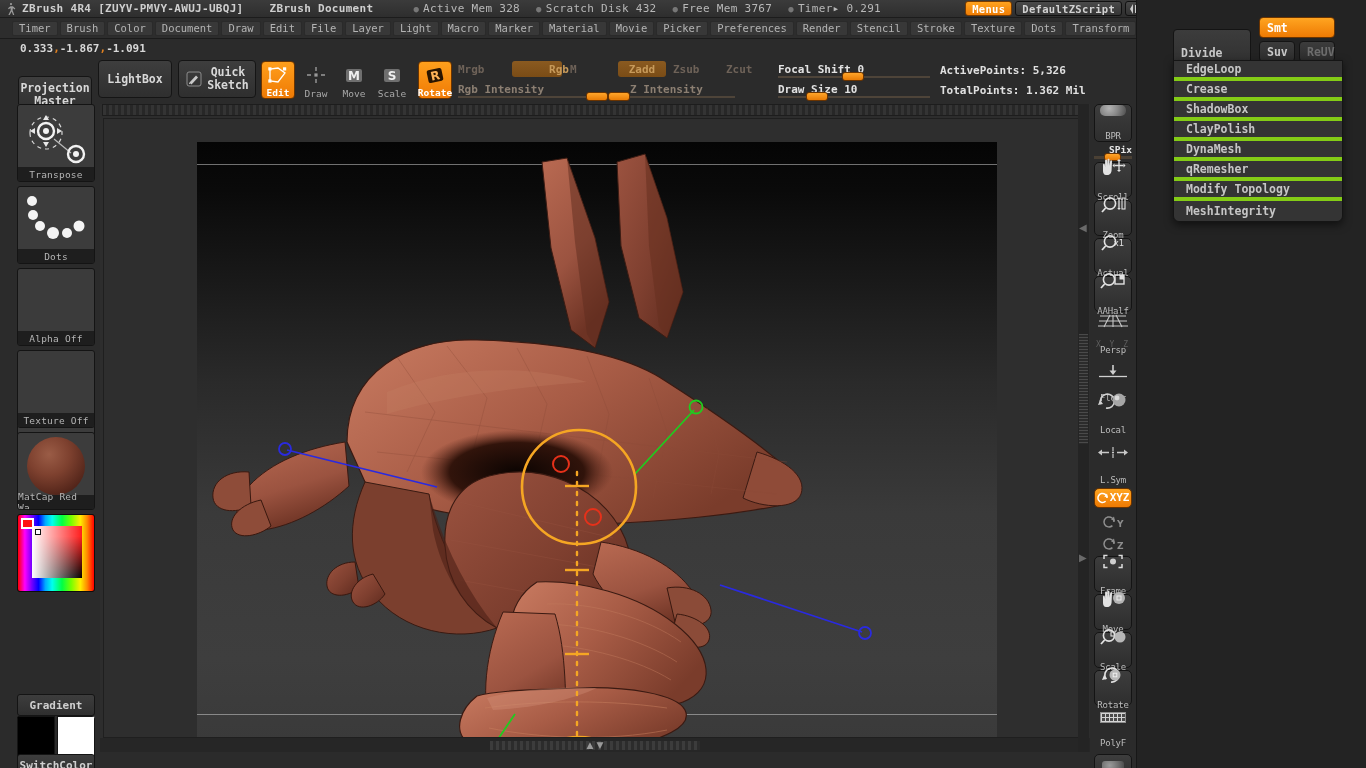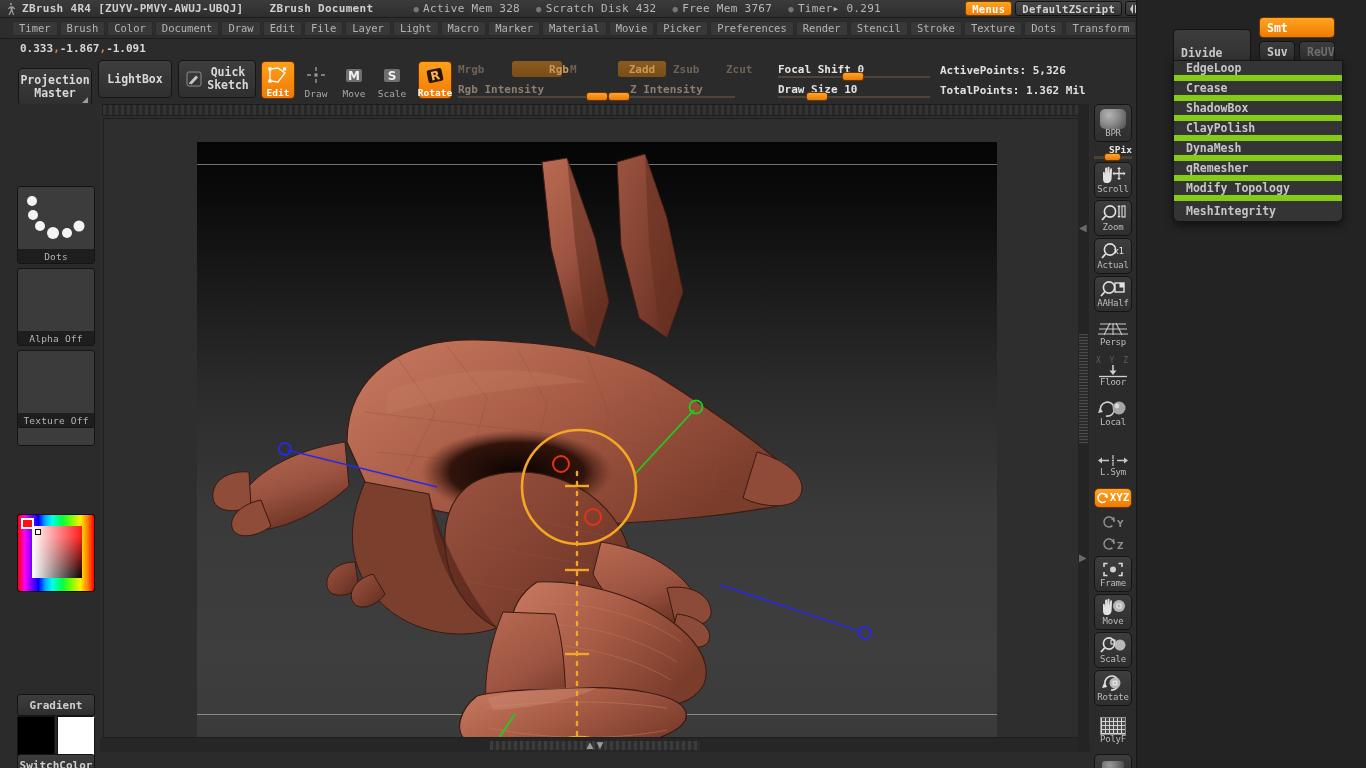--- a/index.html
+++ b/index.html
@@ -175,21 +175,21 @@
   #rightrail .grip { position: absolute; left: 1px; top: 230px; width: 9px; height: 110px;
     background: repeating-linear-gradient(#4a4a4a 0 1px, #2b2b2b 1px 3px); }
   #rightrail .arr { position: absolute; left: 1px; color: #6a6a6a; font-size: 10px; }
 
   
   #rightshelf { position: absolute; left: 1090px; top: 104px; width: 46px; height: 664px; background: #2b2b2b; }
   .nav-btn {
     position: absolute; left: 4px; width: 38px;
     border: 1px solid #141414; border-radius: 5px;
     background: linear-gradient(#3d3d3d, #2e2e2e);
-    display: flex; flex-direction: column; align-items: center; justify-content: center;
+    display: flex; flex-direction: column; align-items: center; justify-content: center; gap: 16px;
   }
   .nav-btn.flat { background: none; border: none; }
   .nav-btn.on { background: linear-gradient(#ffa521, #ee7a03); border-color: #6b3400; }
   .nav-btn .ic { color: #d9d9d9; display: flex; align-items: center; justify-content: center; }
   .nav-btn .tx {
     font-size: 9px; color: #bcbcbc; font-family: "DejaVu Sans Mono", monospace;
     margin-top: -1px; letter-spacing: -.2px;
   }
   .nav-btn.on .tx, .nav-btn.on .ic { color: #fff; font-weight: bold; }
   .spix-row { position: absolute; left: 4px; width: 38px; text-align: right; }
@@ -215,21 +215,21 @@
   .st-btn.dim { color: #6d6d6d; }
   #flyout {
     position: absolute; left: 36px; top: 60px; width: 170px;
     background: #343434; border: 1px solid #151515; border-radius: 0 0 6px 6px;
     box-shadow: 0 3px 8px rgba(0,0,0,.55);
   }
   .fl-item {
     height: 20px; display: flex; align-items: center; padding-left: 12px;
     font-size: 11.5px; font-weight: bold; color: #c6c6c6;
     font-family: "DejaVu Sans Mono", monospace;
-    border-bottom: 6px solid #84cc16;
+    border-bottom: 4px solid #84cc16;
   }
   .fl-item:last-child { border-bottom: none; }
 
   
   svg { display: block; }
 </style>
 </head>
 <body>
 
 <div id="app">
@@ -338,21 +338,21 @@
       <div class="menu-item">Zplugin</div>
       <div class="menu-item">Zscript</div>
     </div>
 
   <div id="coords">
     <span>0.333</span><span class="sep">,</span><span>-1.867</span><span class="sep">,</span><span>-1.091</span>
   </div>
 
   <div id="toolbar">
 
-    <div class="tool-btn" style="left:18px; top:10px; width:74px; height:38px; flex-direction:column;">
+    <div class="tool-btn" style="left:18px; top:18px; width:74px; height:38px; flex-direction:column;">
       <span style="white-space:pre-line; text-align:center;">Projection
 Master</span>
       <span class="corner"></span>
     </div>
 
     <div class="tool-btn" style="left:98px; top:2px; width:74px; height:38px;">LightBox</div>
 
     <div class="tool-btn" style="left:178px; top:2px; width:78px; height:38px; gap:4px;">
       <span>
         <svg width="18" height="18" viewBox="0 0 18 18">
@@ -453,20 +453,42 @@
   </div>
 
   <div id="leftrail">
     <div class="arr" style="top:118px;">◀</div>
     <div class="grip"></div>
     <div class="arr" style="top:448px;">▶</div>
   </div>
 
   <div id="leftshelf">
 
+    <div class="shelf-slot" style="top:0px; height:78px;">
+      <span style="position:absolute; left:6px; top:4px;">
+        <svg width="66" height="60" viewBox="0 0 66 60">
+          <g stroke="#d8d8d8" fill="none" stroke-width="1.2">
+            <path d="M6 24a16 16 0 0 1 32 0" stroke-dasharray="4 4"></path>
+            <path d="M6 24a16 16 0 0 0 32 0" stroke-dasharray="4 4"></path>
+          </g>
+          <circle cx="22" cy="22" r="8" fill="none" stroke="#f2f2f2" stroke-width="2.4"></circle>
+          <circle cx="22" cy="22" r="3" fill="#f2f2f2"></circle>
+          <g fill="#e8e8e8">
+              <path d="M6 22l5-3v6z"></path>
+              <path d="M38 22l-5-3v6z"></path>
+              <path d="M22 6l3 5h-6z"></path>
+              <path d="M22 38l3-5h-6z"></path>
+            </g>
+          <path d="M30 30 47 44" stroke="#bbb" stroke-width="1.2"></path>
+          <circle cx="52" cy="45" r="8" fill="none" stroke="#f2f2f2" stroke-width="2.4"></circle>
+          <circle cx="52" cy="45" r="3" fill="#f2f2f2"></circle>
+        </svg>
+      </span>
+      <span class="slot-lbl">Transpose</span>
+    </div>
 
     <div class="shelf-slot" style="top:82px; height:78px;">
       <span style="position:absolute; left:6px; top:8px;">
         <svg width="66" height="52" viewBox="0 0 66 52">
           <g fill="#f4f4f4">
             <circle cx="8" cy="6" r="5"></circle>
               <circle cx="9" cy="20" r="5"></circle>
             <circle cx="16" cy="31" r="5"></circle>
               <circle cx="29" cy="38" r="6"></circle>
             <circle cx="43" cy="38" r="5"></circle>
@@ -479,20 +501,26 @@
 
     <div class="shelf-slot" style="top:264px; height:78px; top:264px;"></div>
     <div class="shelf-slot" style="top:164px; height:78px; background:#3b3b3b;">
       <span class="slot-lbl">Alpha Off</span>
     </div>
 
     <div class="shelf-slot" style="top:246px; height:78px; background:#3b3b3b;">
       <span class="slot-lbl">Texture Off</span>
     </div>
 
+    <div class="shelf-slot" style="top:328px; height:78px;">
+      <span style="position:absolute; left:9px; top:4px;
+            width:58px; height:58px; border-radius:50%;
+            background: radial-gradient(circle at 38% 30%, #9a5c46 0%, #7e412f 38%, #53251a 76%, #3a1710 100%);"></span>
+      <span class="slot-lbl">MatCap Red Wa</span>
+    </div>
 
     <div class="shelf-slot" style="top:410px; height:78px; border-color:#0d0d0d; background:#000;">
       <div style="position:absolute; inset:0;
          background: linear-gradient(to right, #ff0000 0%, #ff00ff 9%, #7700ff 18%, #0000ff 27%, #00aaff 36%, #00ffee 45%, #00ff44 58%, #77ff00 70%, #ffee00 82%, #ff8800 91%, #ff0000 100%);"></div>
       <div style="position:absolute; left:14px; top:11px; width:50px; height:52px;
          background: linear-gradient(to right, #ffffff, rgba(255,255,255,0)), linear-gradient(to bottom, rgba(0,0,0,0) 20%, #000000 100%), #ff1d1d;"></div>
       <div style="position:absolute; left:3px; top:3px; width:13px; height:11px; background:#ff1111; border:2px solid #fff;"></div>
       <div style="position:absolute; left:17px; top:14px; width:6px; height:6px; border:1.5px solid #111; background:#fff;"></div>
     </div>
 

